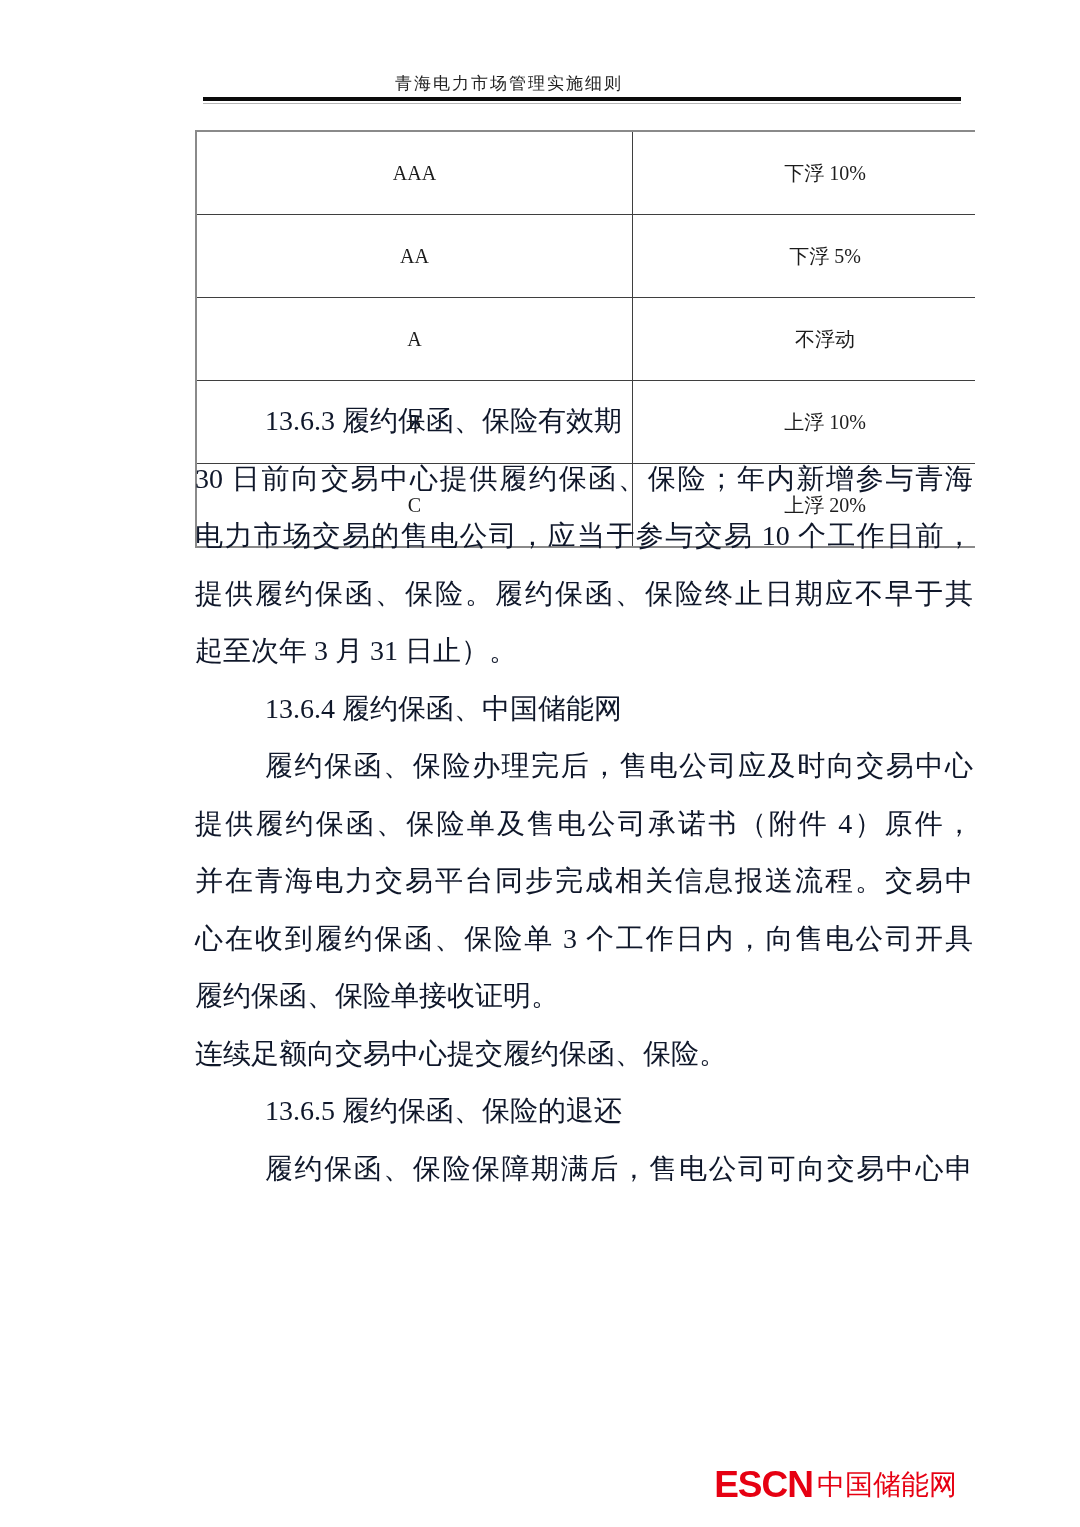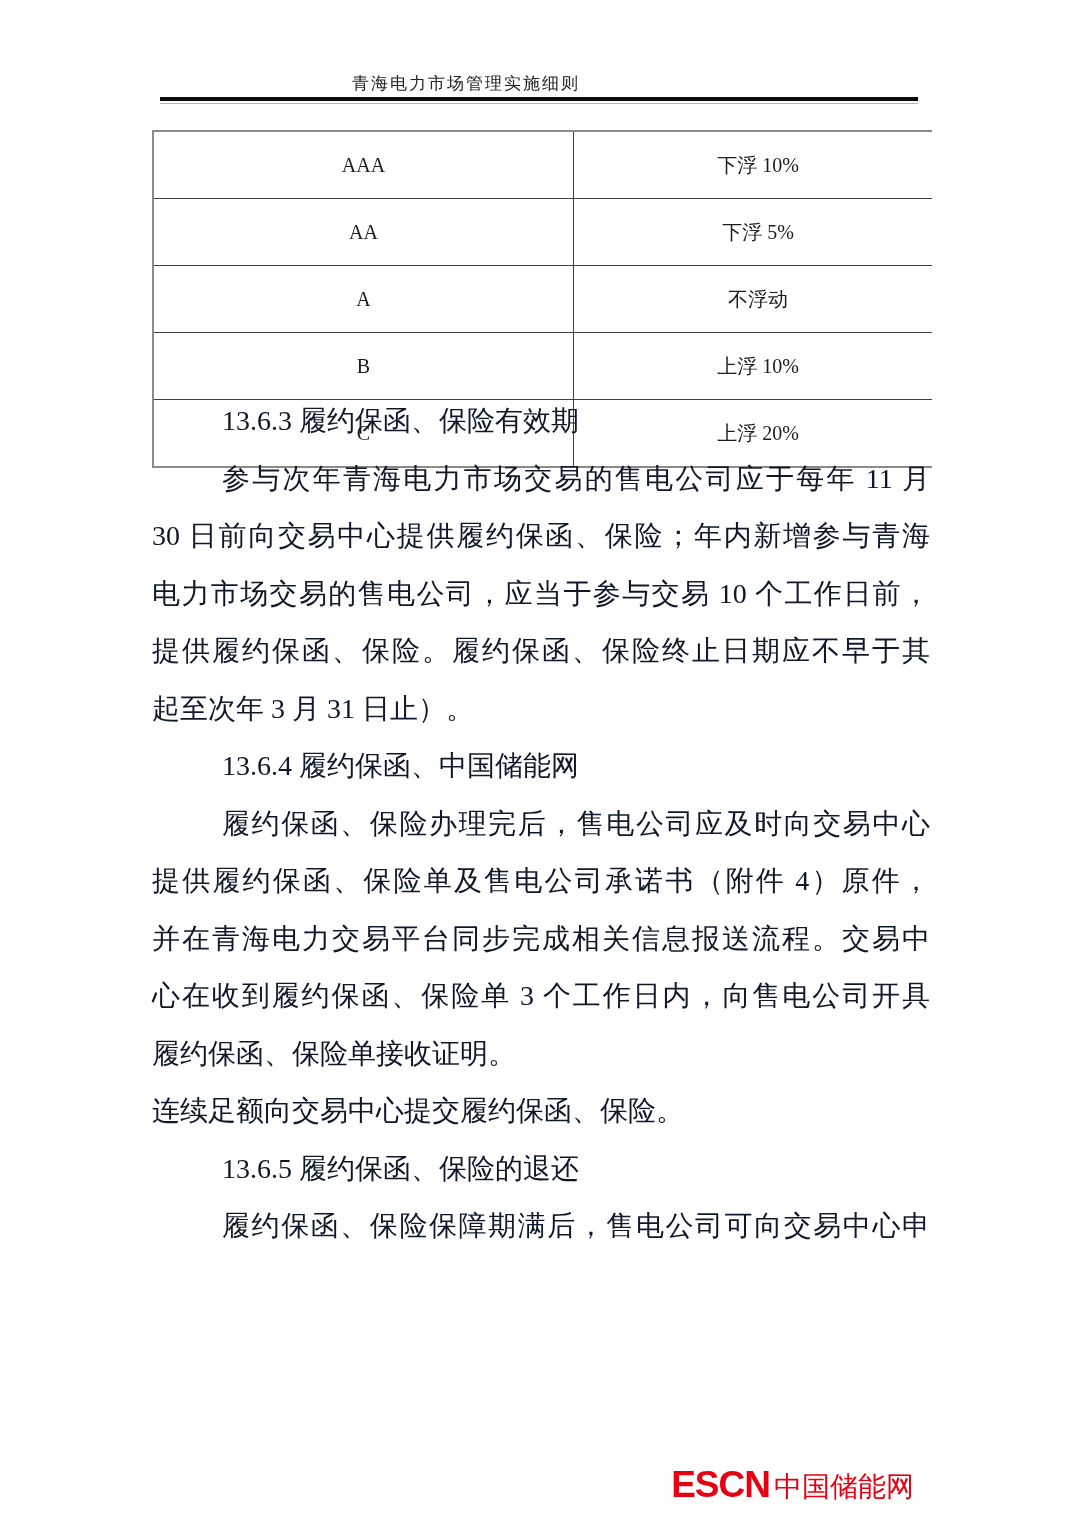--- a/index.html
+++ b/index.html
@@ -4,20 +4,21 @@
 <style>
   html,body { margin:0; padding:0; background:#ffffff; }
   .page {
     position: relative;
     width: 932px;
     height: 1527px;
     background: #ffffff;
     overflow: hidden;
     font-family: "Liberation Serif", "DejaVu Serif", serif;
     color: #1a1a1a;
+    margin-left: 43px;
   }
 
   
   .header-title {
     position: absolute;
     top: 72px; left: 0;
     width: 100%;
     text-align: center;
     font-size: 17px;
     letter-spacing: 2px;
@@ -41,21 +42,21 @@
     table-layout: fixed;
   }
   table.rating { border: 2px solid #8a8a8a; }
   table.rating td {
     border: 1.5px solid #3f3f3f;
     height: 50px;
     text-align: center;
     vertical-align: middle;
     font-size: 20px;
     color: #1c1c1c;
-    padding: 8px;
+    padding: 16px;
   }
   td.col-rating { width: 403px; }
   td.col-adjust { width: 352px; }
 
   
   .body-text {
     position: absolute;
     top: 392px; left: 152px;
     width: 778px;
   }
@@ -84,21 +85,21 @@
     font-weight: bold;
     font-size: 17px;
     color: #111;
   }
 
   
   .logo {
     position: absolute;
     top: 1464px; right: 18px;
     display: flex;
-    align-items: flex-end;
+    align-items: center;
     font-family: "Liberation Sans", "DejaVu Sans", sans-serif;
     white-space: nowrap;
   }
   .logo-en {
     font-size: 37px;
     font-weight: 800;
     letter-spacing: -1px;
   }
   .logo-cn {
     font-size: 28px;
@@ -134,21 +135,20 @@
       </tr>
       <tr>
         <td class="col-rating">C</td>
         <td class="col-adjust">上浮 20%</td>
       </tr>
     </tbody>
   </table>
 
   <main class="body-text">
     <div class="line indent">13.6.3 履约保函、保险有效期</div>
-    <div class="line indent just">参与次年青海电力市场交易的售电公司应于每年 11 月</div>
     <div class="line just">30 日前向交易中心提供履约保函、保险；年内新增参与青海</div>
     <div class="line just">电力市场交易的售电公司，应当于参与交易 10 个工作日前，</div>
     <div class="line just">提供履约保函、保险。履约保函、保险终止日期应不早于其</div>
     <div class="line">起至次年 3 月 31 日止）。</div>
     <div class="line indent">13.6.4 履约保函、中国储能网</div>
     <div class="line indent just">履约保函、保险办理完后，售电公司应及时向交易中心</div>
     <div class="line just">提供履约保函、保险单及售电公司承诺书（附件 4）原件，</div>
     <div class="line just">并在青海电力交易平台同步完成相关信息报送流程。交易中</div>
     <div class="line just">心在收到履约保函、保险单 3 个工作日内，向售电公司开具</div>
     <div class="line">履约保函、保险单接收证明。</div>

